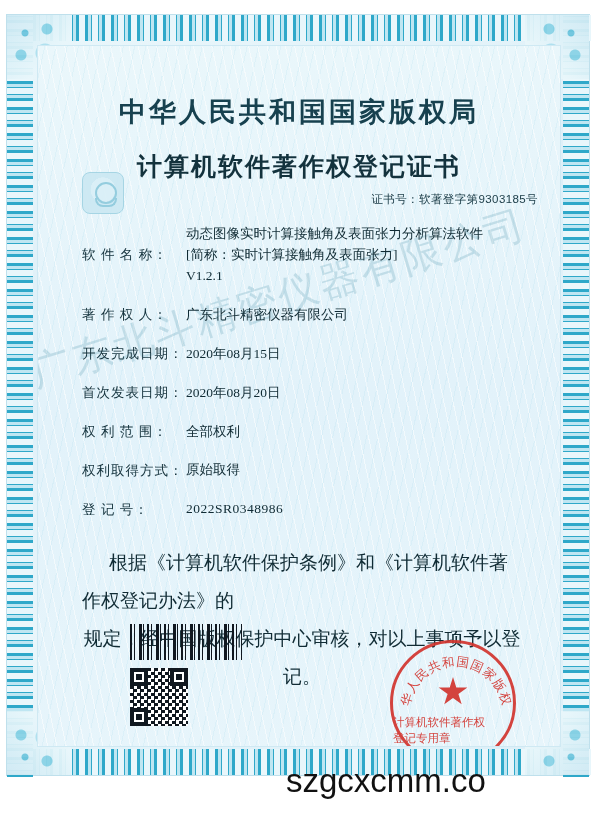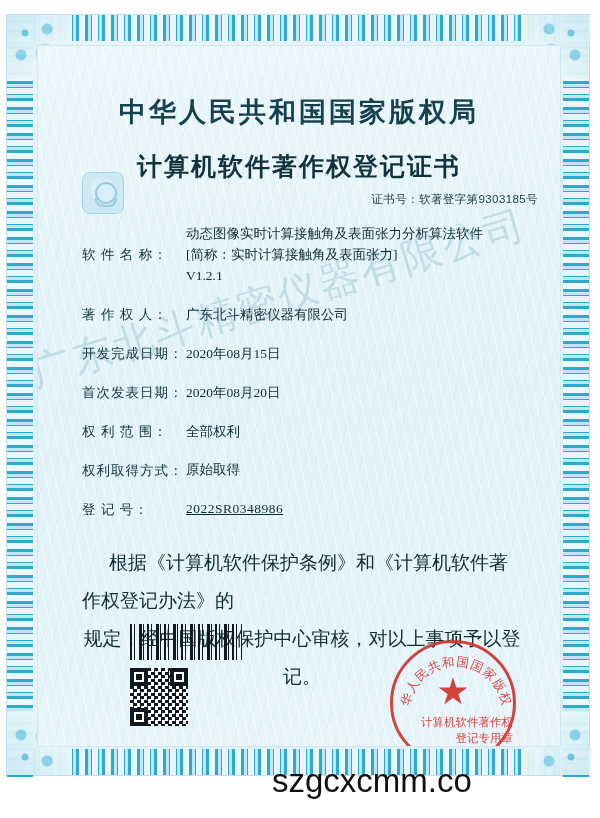--- a/index.html
+++ b/index.html
@@ -178,21 +178,21 @@
     white-space: nowrap;
   }
   .row .val {
     flex: 1 1 auto;
     font-family: "Liberation Serif", serif;
     font-size: 13.5px;
     color: #102b34;
     line-height: 1.55;
   }
   .val .ln { display: block; }
-  .val .mono { font-family: "Liberation Serif", serif; letter-spacing: .5px; text-decoration: underline; }
+  .val .mono { font-family: "Liberation Serif", serif; letter-spacing: .5px; }
 
   .rows-tight .row { margin-bottom: 18px; align-items: center; }
 
   
   .para {
     position: absolute;
     left: 44px; top: 498px;
     width: 440px;
     font-family: "Liberation Serif", serif;
     font-size: 19px;
@@ -266,31 +266,31 @@
     position: absolute;
     left: 50%; top: 34px;
     transform: translateX(-50%);
     width: 30px; height: 30px;
     background: #d2352f;
     clip-path: polygon(50% 0%, 61% 35%, 98% 35%, 68% 57%, 79% 91%, 50% 70%, 21% 91%, 32% 57%, 2% 35%, 39% 35%);
   }
   .seal-lines {
     position: absolute;
     left: 0; right: 0; top: 72px;
-    text-align: right;
+    text-align: left;
     font-family: "Liberation Serif", serif;
     font-size: 11.5px;
     line-height: 1.35;
     color: #d2352f;
   }
 
   
   .site-overlay {
     position: absolute;
-    left: 272px; top: 762px;
+    left: 286px; top: 762px;
     font-family: "Liberation Sans", sans-serif;
     font-size: 33px;
     color: #111111;
     letter-spacing: 0px;
     white-space: nowrap;
   }
 </style>
 </head>
 <body>
 

